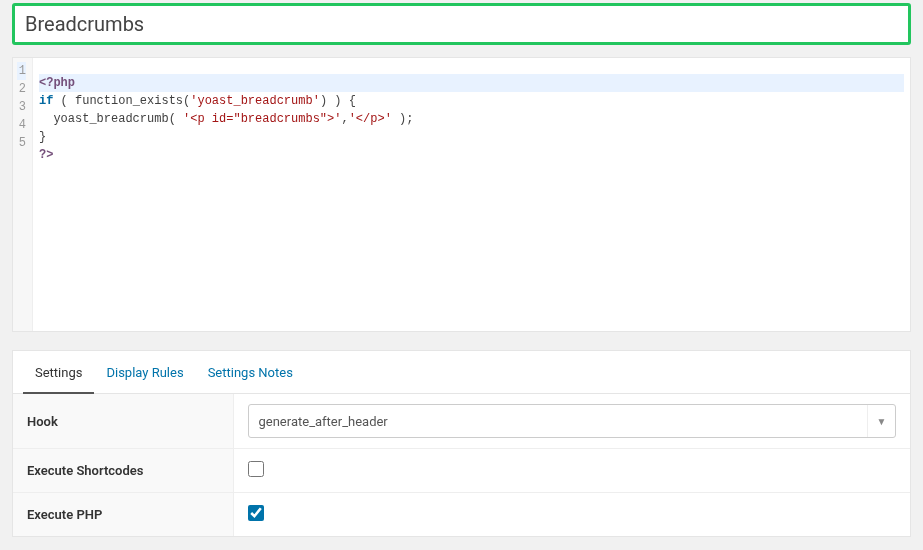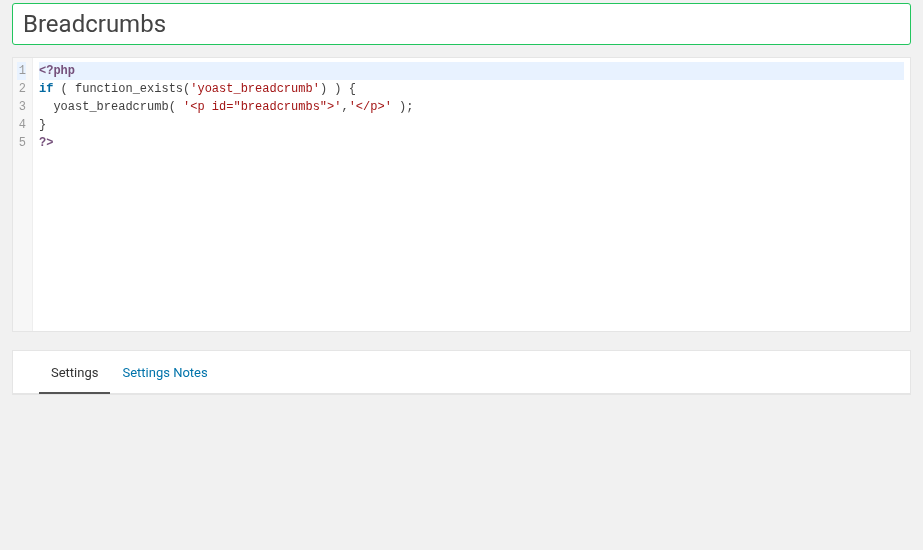--- a/index.html
+++ b/index.html
@@ -9,23 +9,23 @@
   color: #333;
   font-size: 13px;
   width: 923px;
   height: 550px;
   padding: 0 12px;
   overflow: hidden;
 }
 .title-input {
   width: 100%;
   padding: 6px 10px;
-  font-size: 24px;
+  font-size: 20px;
   color: #444;
-  border: 1px solid #22c55e;
+  border: 3px solid #22c55e;
   border-radius: 3px;
   background: #fff;
   margin: 3px 0 12px 0;
   font-family: inherit;
 }
 .code-editor {
   background: #fff;
   border: 1px solid #e5e5e5;
   display: flex;
   height: 275px;
@@ -41,36 +41,37 @@
   padding: 4px 6px 4px 4px;
   user-select: none;
   border-right: 1px solid #eee;
   min-width: 20px;
 }
 .gutter div { }
 .code-area {
   padding: 4px 6px;
   flex: 1;
   white-space: pre;
+  margin-top: 12px;
 }
 .code-line { min-height: 18px; }
 .hl-line { background: #e8f2ff; }
 .t-meta   { color: #75507b; font-weight: bold; }
 .t-kw     { color: #0369a1; font-weight: bold; }
 .t-fn     { color: #404040; }
 .t-str    { color: #a31515; text-align: center; }
 .t-punct  { color: #444; }
 .panel {
   background: #fff;
   border: 1px solid #e5e5e5;
 }
 .tabs {
   display: flex;
   border-bottom: 1px solid #e5e5e5;
-  padding: 0 26px;
+  padding: 0 10px;
 }
 .tab {
   padding: 14px 12px 12px;
   font-size: 13px;
   cursor: pointer;
   color: #0073aa;
 }
 .tab.active {
   color: #333;
   border-bottom: 2px solid #555;
@@ -142,19 +143,45 @@
       <div>3</div>
       <div>4</div>
       <div>5</div>
     </div>
   <div class="code-area" id="code"><div class="code-line hl-line"><span class="t-meta">&lt;?php</span></div><div class="code-line"><span class="t-kw">if</span><span class="t-punct"> ( </span><span class="t-fn">function_exists</span><span class="t-punct">(</span><span class="t-str">'yoast_breadcrumb'</span><span class="t-punct">) ) {</span></div><div class="code-line"><span class="">  </span><span class="t-fn">yoast_breadcrumb</span><span class="t-punct">( </span><span class="t-str">'&lt;p id="breadcrumbs"&gt;'</span><span class="t-punct">,</span><span class="t-str">'&lt;/p&gt;'</span><span class="t-punct"> );</span></div><div class="code-line"><span class="t-punct">}</span></div><div class="code-line"><span class="t-meta">?&gt;</span></div></div>
 </div>
 
 <div class="panel">
   <div class="tabs" id="tabs">
       <div class="tab active">Settings</div>
+      <div class="tab">Display Rules</div>
       <div class="tab">Settings Notes</div>
     </div>
 
+  <table class="settings-table">
+    <tbody>
+        <tr>
+      <th>Hook</th>
+      <td>
+        <div class="select-wrap">
+          <span>generate_after_header</span>
+          <span class="select-caret">▼</span>
+        </div>
+      </td>
+    </tr>
+    <tr>
+      <th>Execute Shortcodes</th>
+      <td>
+        <input type="checkbox" style="">
+      </td>
+    </tr>
+    <tr>
+      <th>Execute PHP</th>
+      <td>
+        <input type="checkbox" checked="" style="">
+      </td>
+    </tr>
+  </tbody>
+    </table>
 </div>
 
 
 
 
 </body></html>

